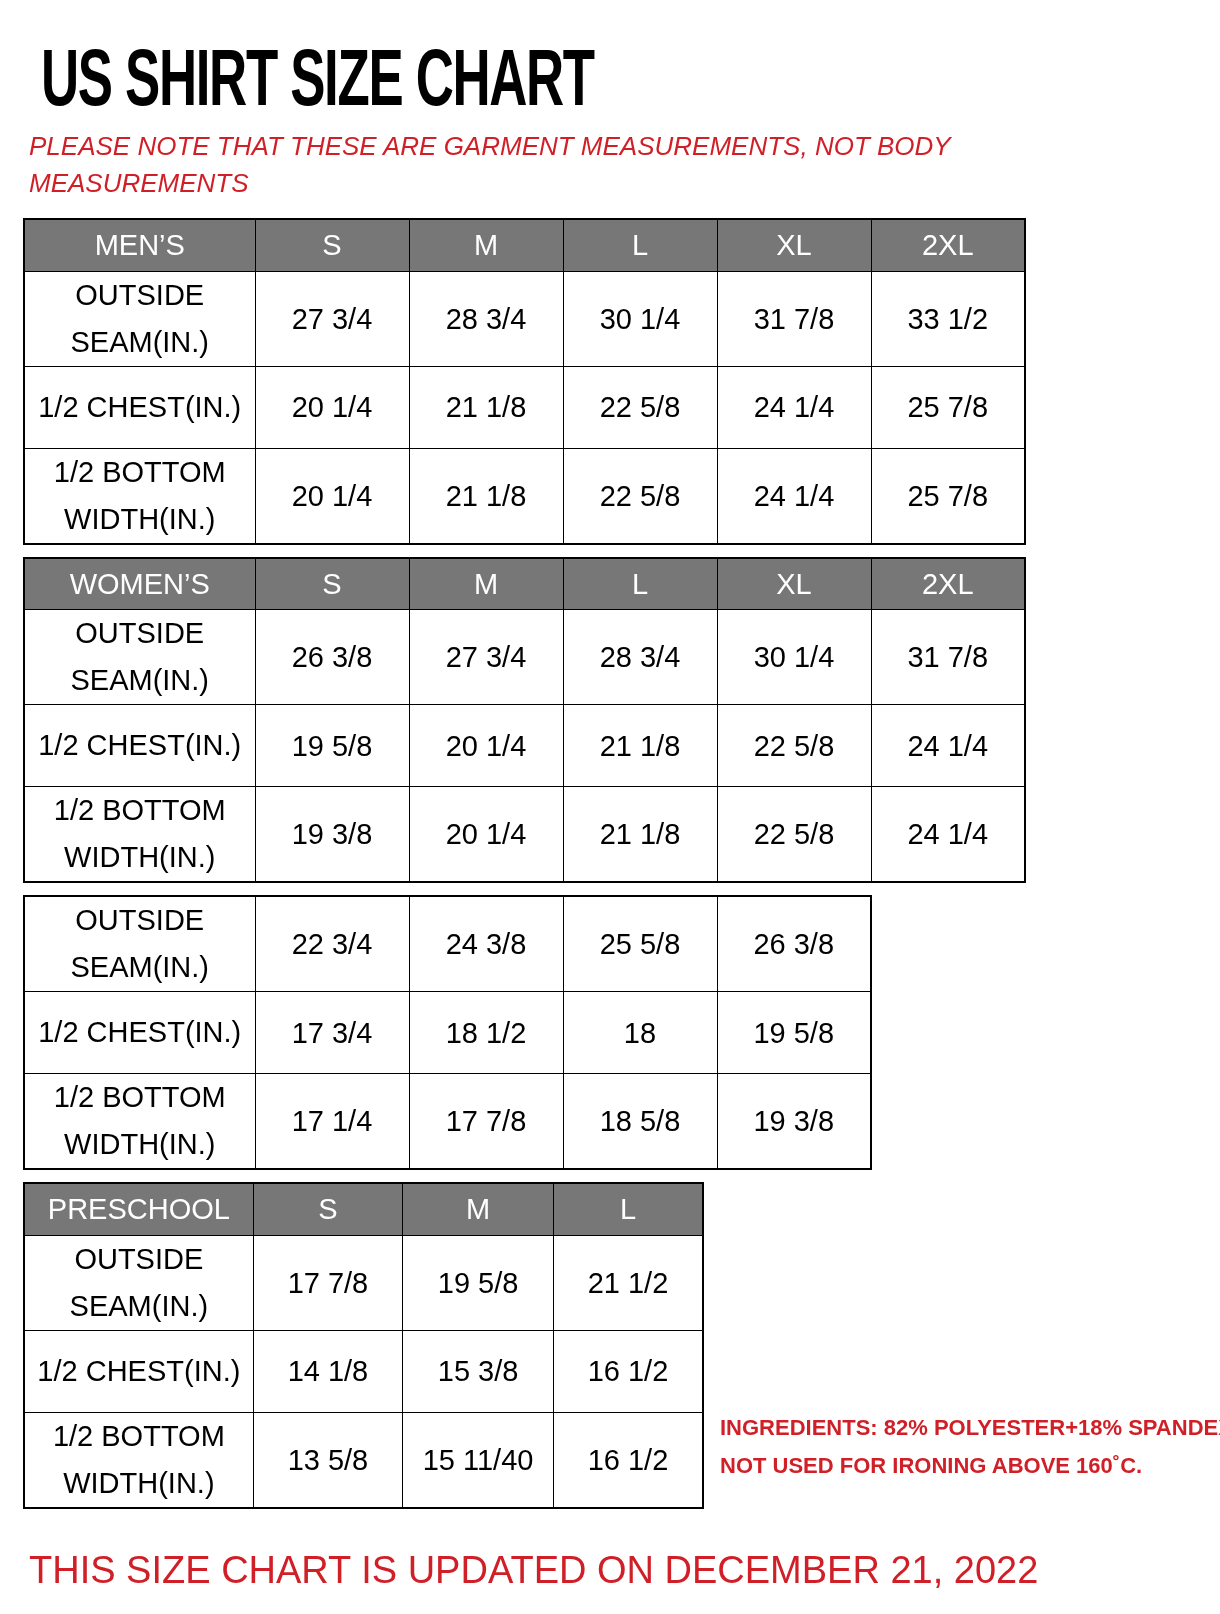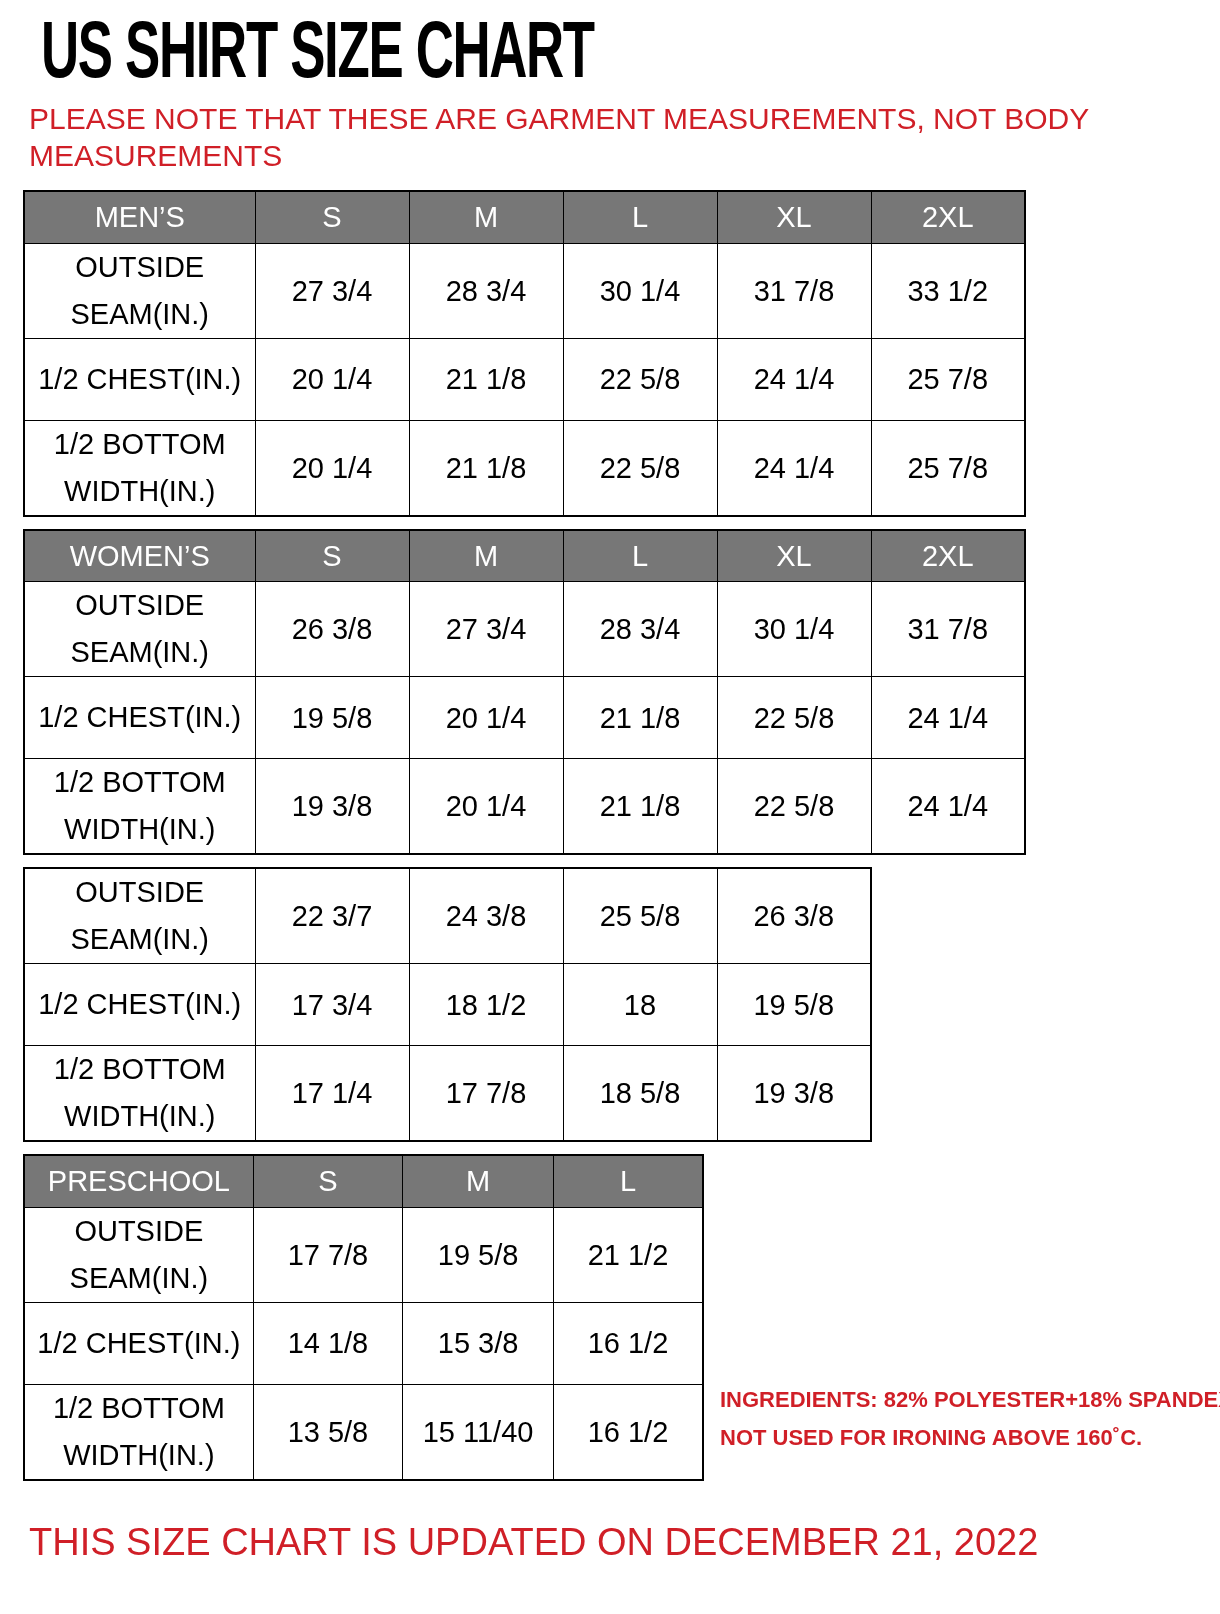--- a/index.html
+++ b/index.html
@@ -10,40 +10,41 @@
   }
   * { box-sizing: border-box; }
   html, body { margin: 0; padding: 0; background: #ffffff; }
   body {
     width: 1220px;
     height: 1614px;
     font-family: "Liberation Sans", sans-serif;
     color: #000;
     overflow: hidden;
   }
-  .page { padding: 8px 0 0 23px; }
+  .page { padding: 36px 0 0 23px; }
 
   .title-wrap { height: 84px; margin-left: 18px; }
   .title {
     margin: 0;
     font-size: 80px;
     line-height: 84px;
     font-weight: 800;
     letter-spacing: -2px;
     white-space: nowrap;
     transform: scaleX(0.66);
     transform-origin: 0 50%;
     color: #000;
   }
 
   .note {
     margin: 8px 4px 16px 6px;
-    font-size: 30px;
+    font-size: 26px;
     line-height: 37px;
     color: var(--accent-red);
+    font-style: italic;
   }
   .note-line { display: block; }
 
   table.size-table {
     border-collapse: collapse;
     table-layout: fixed;
     margin: 0 0 12px 0;
     border: 2px solid var(--border-black);
   }
   .size-table col.c-label { width: 231px; }
@@ -191,21 +192,21 @@
     <colgroup>
         <col class="c-label">
         <col class="c-val">
         <col class="c-val">
         <col class="c-val">
         <col class="c-val">
       </colgroup>
     <tbody>
       <tr>
         <td class="label-cell">OUTSIDE SEAM(IN.)</td>
-        <td>22 3/7</td>
+        <td>22 3/4</td>
         <td>24 3/8</td>
         <td>25 5/8</td>
         <td>26 3/8</td>
       </tr>
       <tr>
         <td class="label-cell">1/2 CHEST(IN.)</td>
         <td>17 3/4</td>
         <td>18 1/2</td>
         <td>18</td>
         <td>19 5/8</td>

